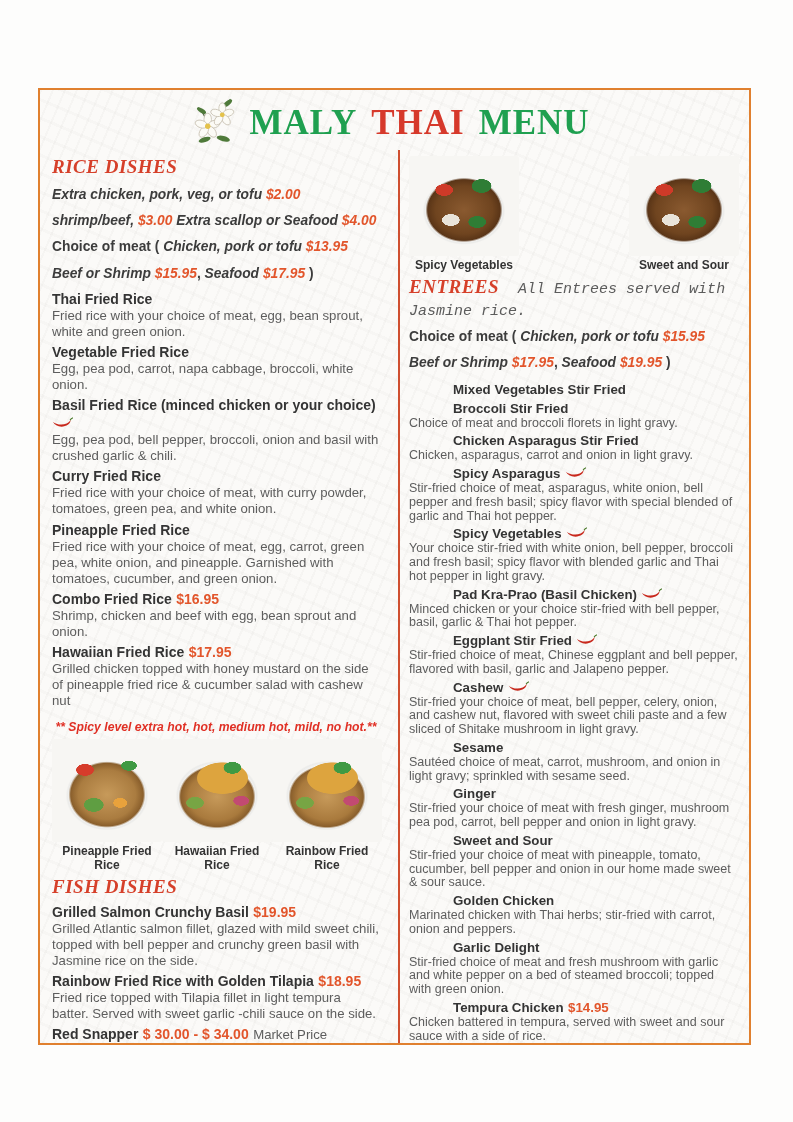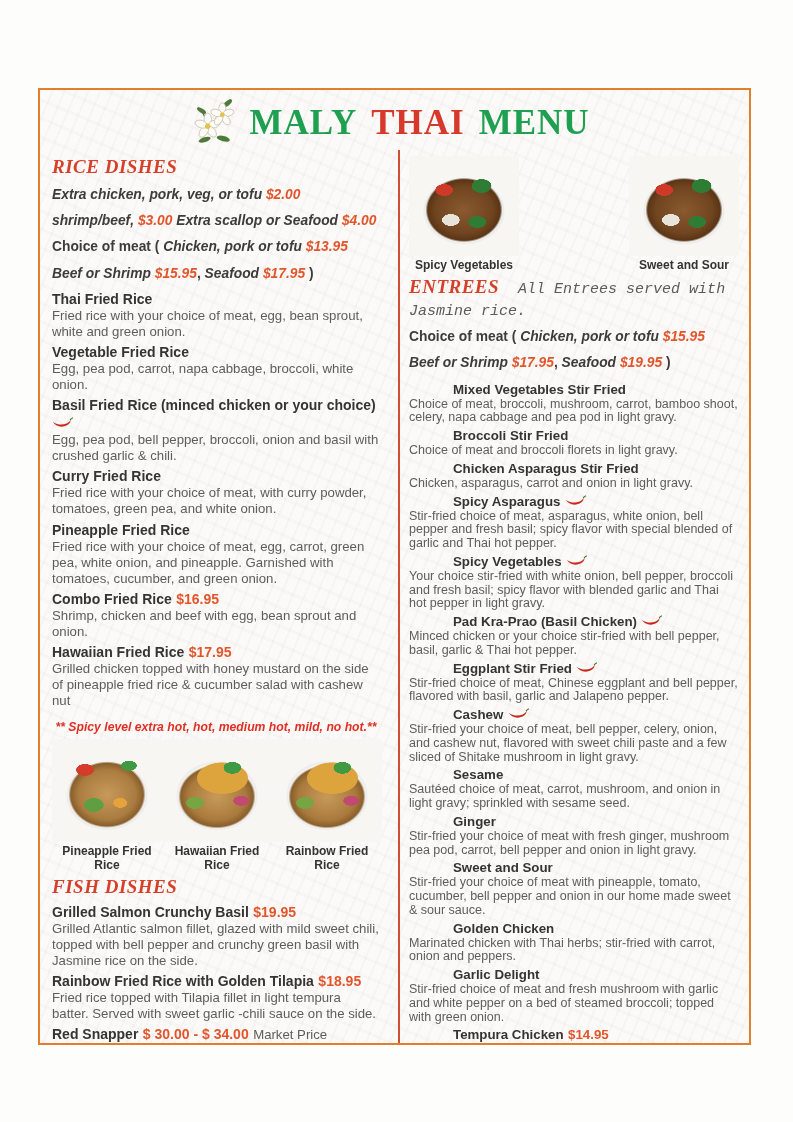--- a/index.html
+++ b/index.html
@@ -221,21 +221,21 @@
         </div>
       </div>
 
       <div class="sec-h"><span>ENTREES</span><span class="h-note">All Entrees served with Jasmine rice.</span></div>
       <div class="notes">
   <div class="note-line"><span class="sg-b">Choice of meat ( </span><span class="sg-bi">Chicken, pork or tofu </span><span class="sg-p">$15.95</span></div>
 
   <div class="note-line"><span class="sg-bi">Beef or Shrimp </span><span class="sg-p">$17.95</span><span class="sg-b">, </span><span class="sg-bi">Seafood </span><span class="sg-p">$19.95</span><span class="sg-b"> )</span></div>
 </div>
       <div>
-  <div class="item"><span class="iname">Mixed Vegetables Stir Fried</span>    <div class="idesc">Choice of meat, broccoli, mushroom, carrot, bamboo shoot, celery, napa cabbage and pea pod in light gravy.</div></div>
+  <div class="item"><span class="iname">Mixed Vegetables Stir Fried</span>    </div>
 
   <div class="item"><span class="iname">Broccoli Stir Fried</span>    <div class="idesc">Choice of meat and broccoli florets in light gravy.</div></div>
 
   <div class="item"><span class="iname">Chicken Asparagus Stir Fried</span>    <div class="idesc">Chicken, asparagus, carrot and onion in light gravy.</div></div>
 
   <div class="item"><span class="iname">Spicy Asparagus</span>   <svg class="chili">
               <use href="#sym-chili"></use>
             </svg> <div class="idesc">Stir-fried choice of meat, asparagus, white onion, bell pepper and fresh basil; spicy flavor with special blended of garlic and Thai hot pepper.</div></div>
 
   <div class="item"><span class="iname">Spicy Vegetables</span>   <svg class="chili">

